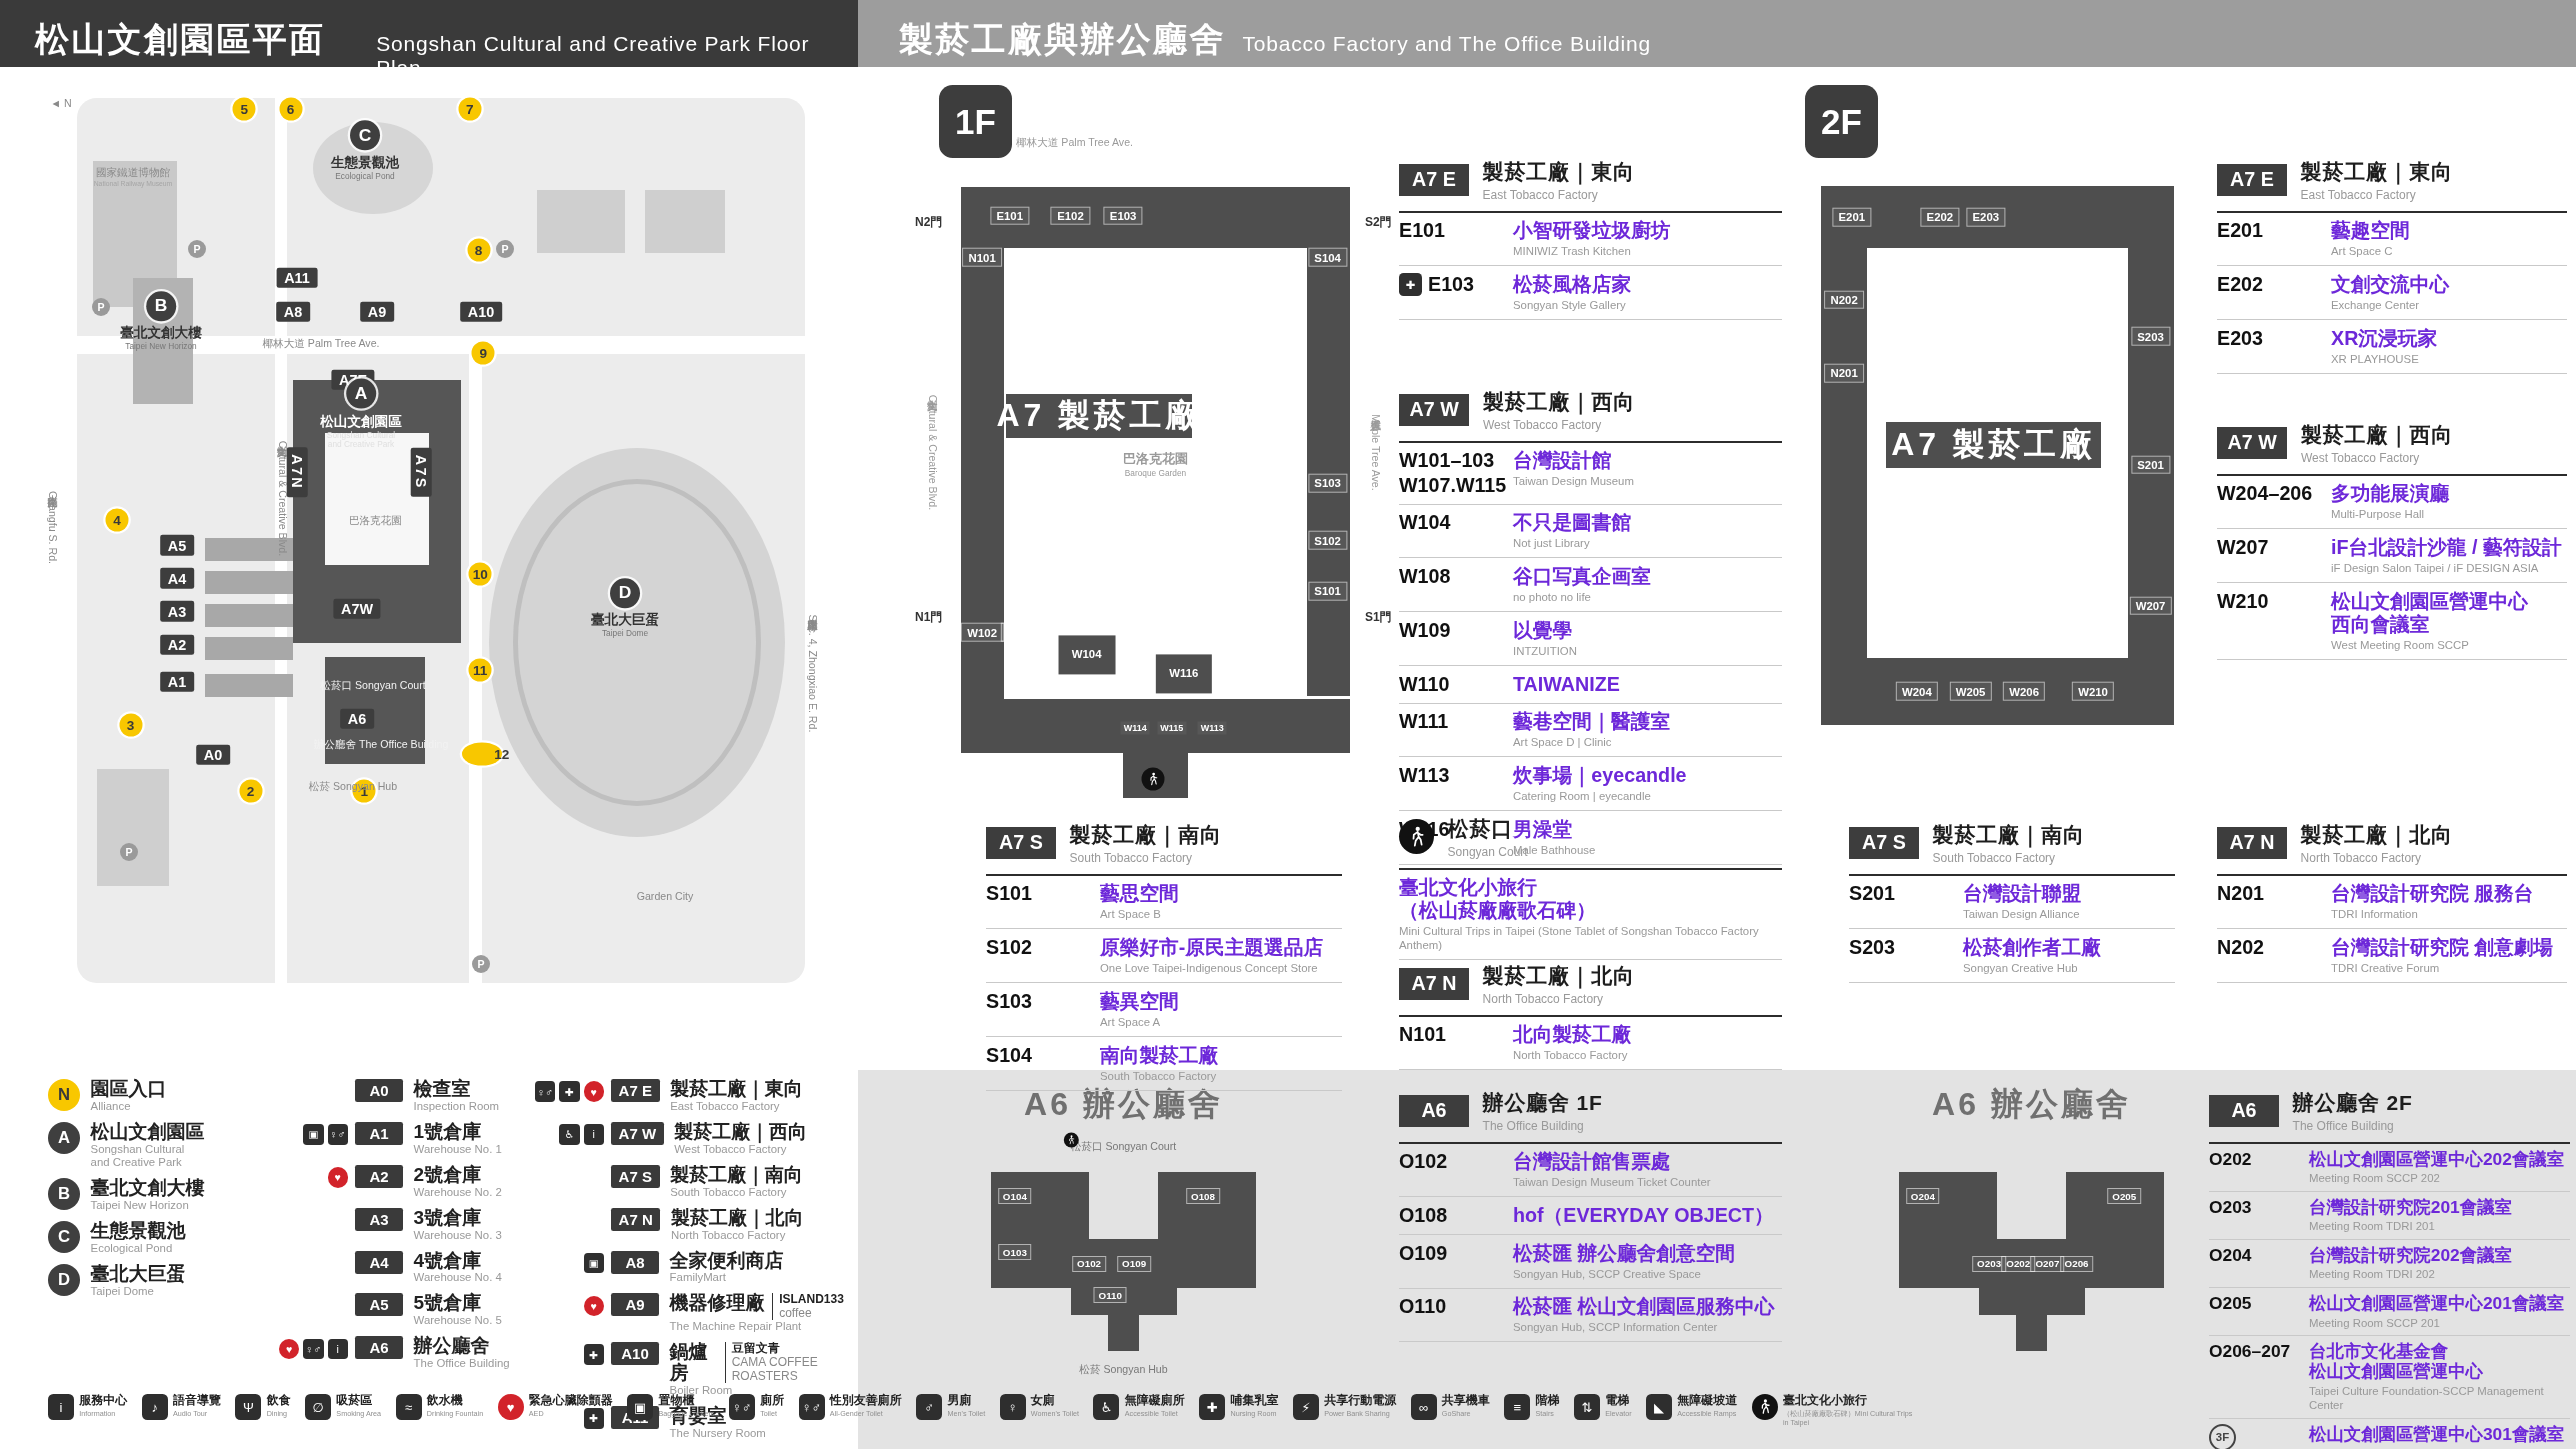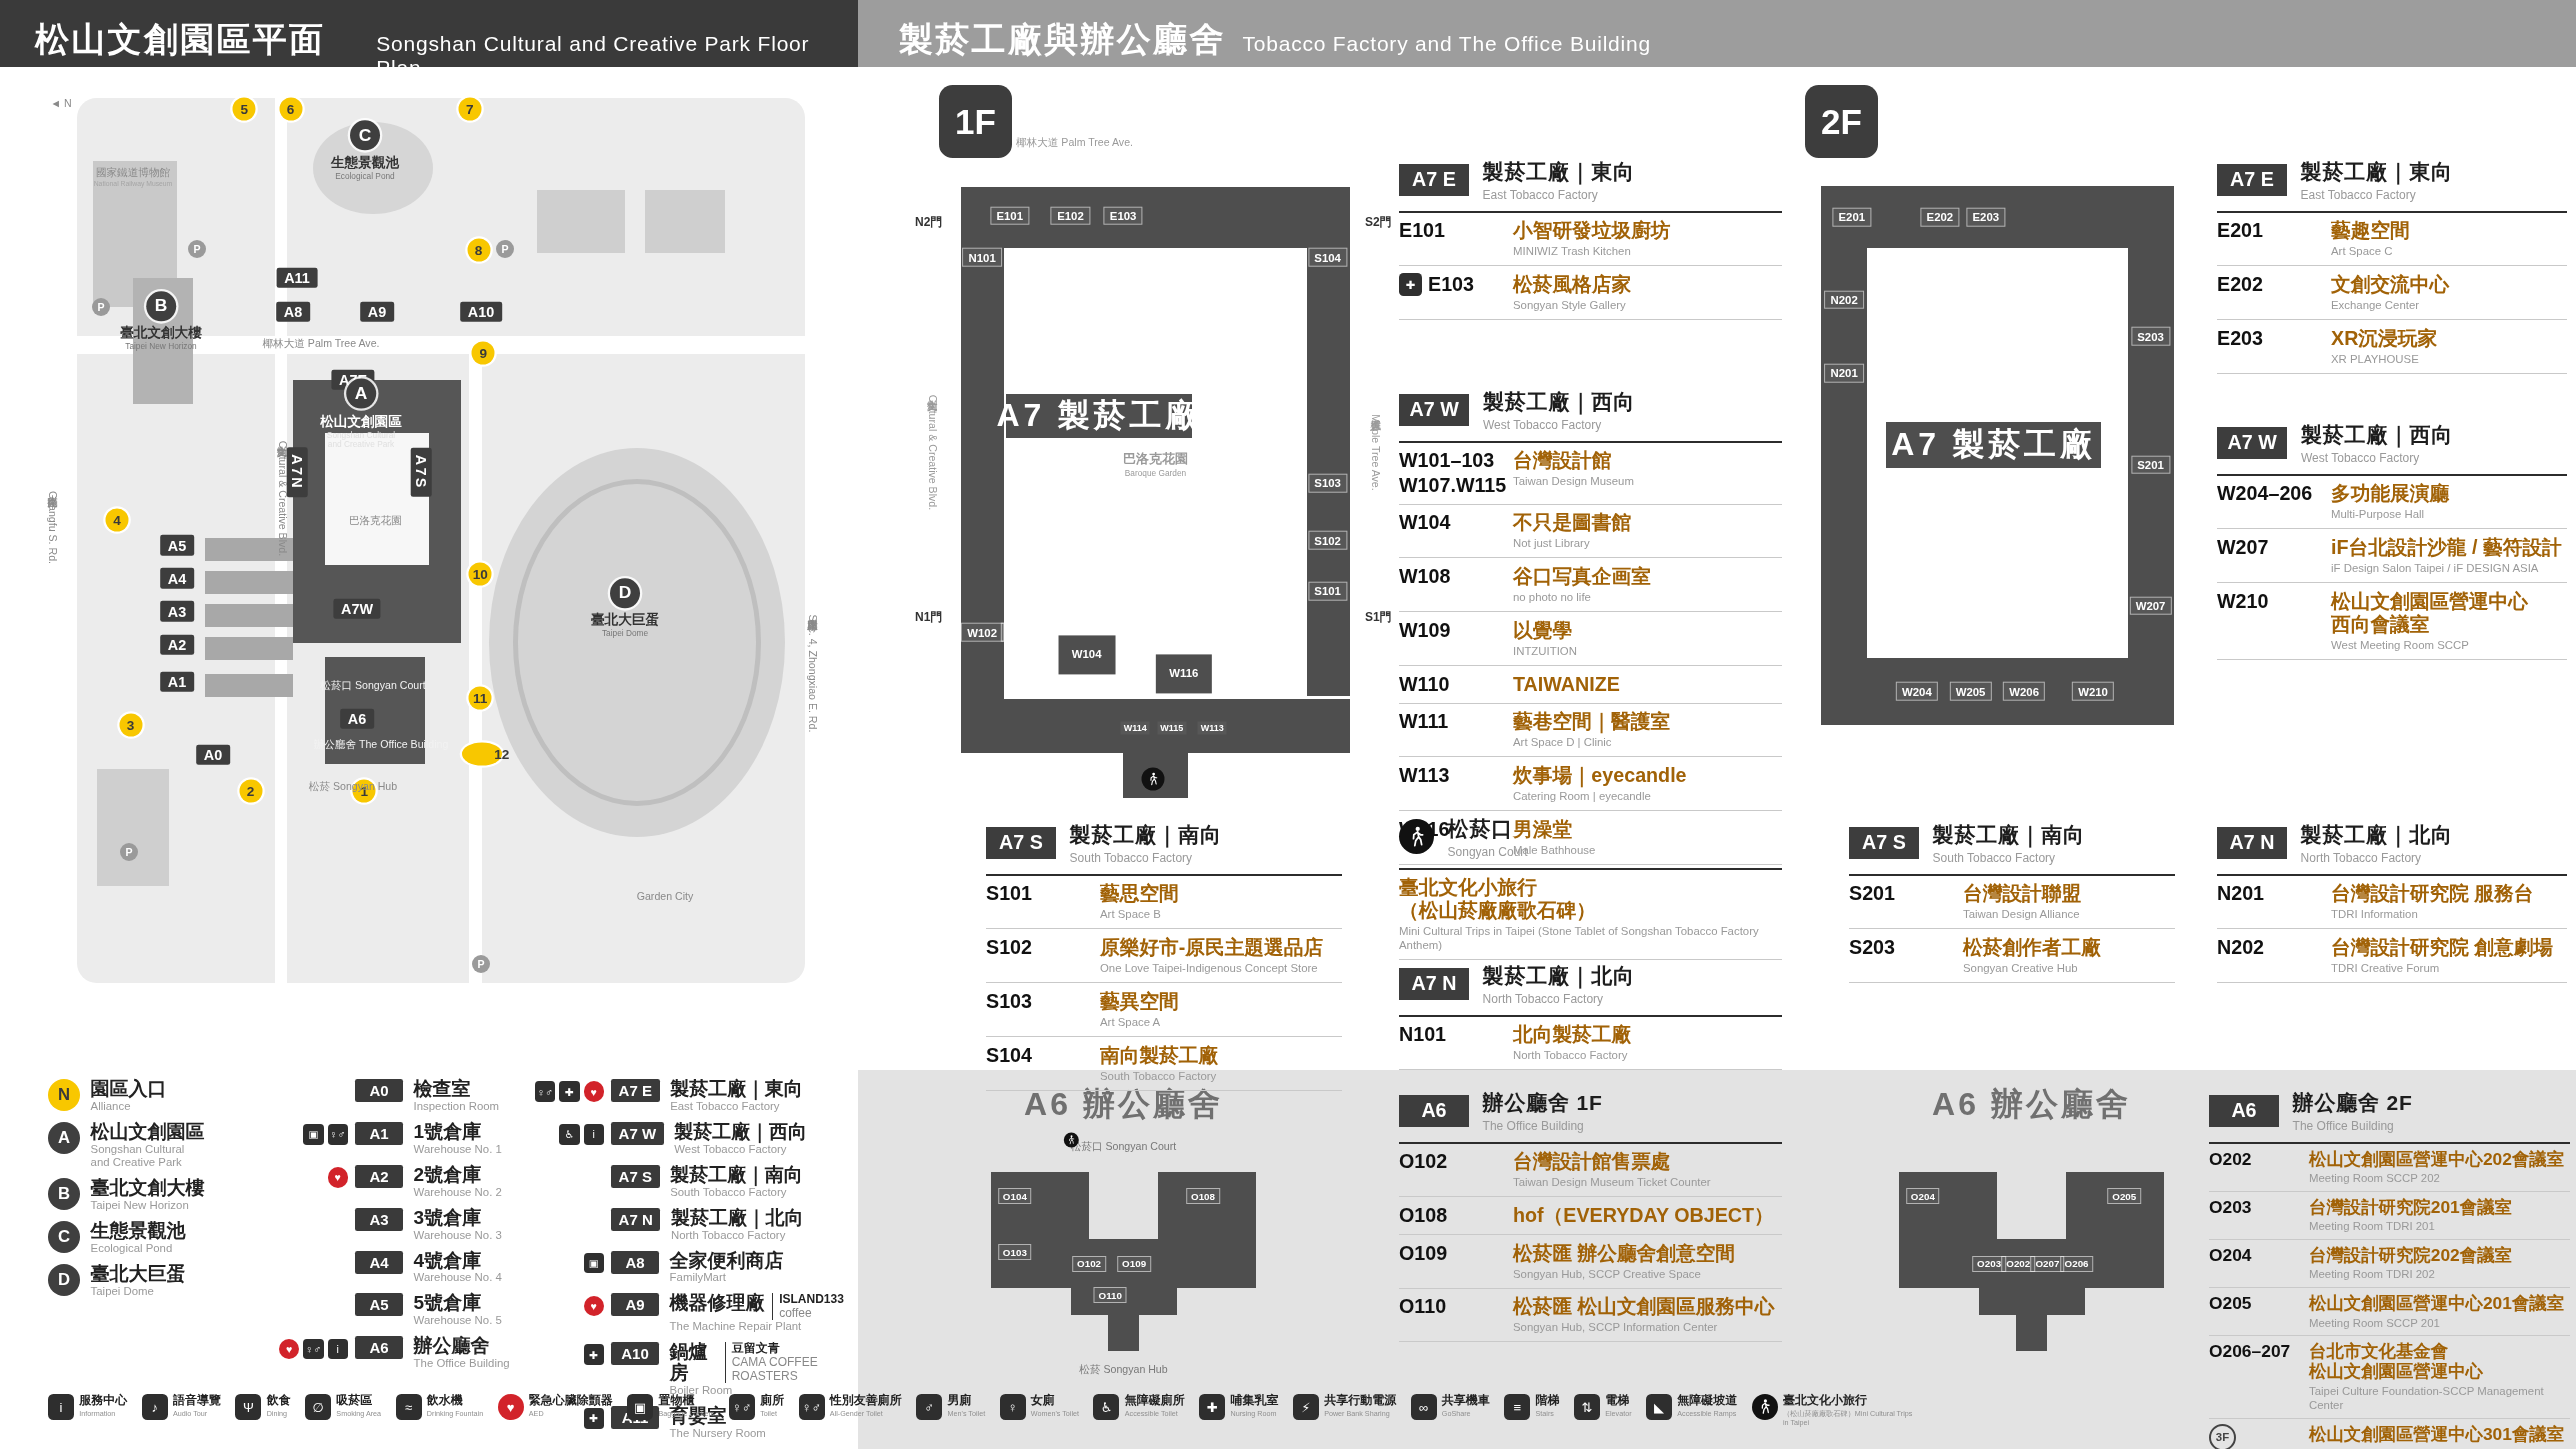--- a/index.html
+++ b/index.html
@@ -100,21 +100,21 @@
   .dir-chip{background:#3d3d3d;color:#fff;font-weight:bold;font-size:19.7px;padding:4.5px 10.6px;min-width:70px;text-align:center;white-space:nowrap}
   .dir-titles{display:flex;flex-direction:column}
   .dir-title-zh{font-size:21px;font-weight:bold;color:#1d1d1d;letter-spacing:0.8px}
   .dir-title-en{font-size:12px;color:#999;margin-top:1.5px}
   .dir-entry{display:flex;align-items:flex-start;padding:6.8px 0;border-bottom:0.8px solid #c9c9c9}
   .entry-code{width:114px;flex-shrink:0;font-weight:bold;font-size:19.7px;color:#111;display:flex;flex-direction:column;gap:1.5px}
   .entry-code .cicon{display:flex;align-items:center;gap:6px}
   .entry-icon{width:23px;height:23px;border-radius:4.5px;background:#2f2f2f;color:#fff;font-size:11.4px;display:flex;align-items:center;justify-content:center;flex-shrink:0}
   .badge3f{width:27px;height:27px;border-radius:50%;border:2.3px solid #444;color:#444;font-size:11.4px;font-weight:bold;display:flex;align-items:center;justify-content:center;margin-bottom:3px}
   .entry-name{display:flex;flex-direction:column}
-  .entry-name .zh{font-size:19.7px;font-weight:bold;color:#a16207;line-height:1.15}
+  .entry-name .zh{font-size:19.7px;font-weight:bold;color:#6d28d9;line-height:1.15}
   .entry-name .en{font-size:11.4px;color:#999;margin-top:2.3px;line-height:1.25}
   .dir-section.compact .entry-code{width:100px;font-size:17.4px}
   .dir-section.compact .entry-name .zh{font-size:17.4px}
   .dir-section.compact .dir-entry{padding:5.3px 0}
 
   
   #facilities{position:absolute;left:48px;top:1394px;display:flex;gap:14.4px;align-items:flex-start}
   .fac{display:flex;gap:5.3px;align-items:flex-start}
   .fac-ic{width:26px;height:26px;border-radius:5.3px;background:#2e2e2e;color:#fff;font-size:13px;display:flex;align-items:center;justify-content:center;flex-shrink:0}
   .fac-ic.red{background:#d2232a;border-radius:50%}
@@ -168,21 +168,21 @@
       <div class="entrance" style="left: 41.4%; top: 72.3%;">1</div>
       <div class="entrance" style="left: 27.2%; top: 72.3%;">2</div>
       <div class="entrance" style="left: 12.2%; top: 65.5%;">3</div>
       <div class="entrance" style="left: 10.5%; top: 44.4%;">4</div>
       <div class="entrance" style="left: 26.4%; top: 2.2%;">5</div>
       <div class="entrance" style="left: 32.2%; top: 2.2%;">6</div>
       <div class="entrance" style="left: 54.6%; top: 2.2%;">7</div>
       <div class="entrance" style="left: 55.7%; top: 16.6%;">8</div>
       <div class="entrance" style="left: 56.3%; top: 27.2%;">9</div>
       <div class="entrance" style="left: 55.9%; top: 49.9%;">10</div>
-      <div class="entrance" style="left: 55.9%; top: 59.8%; margin-top: 28px;">11</div>
+      <div class="entrance" style="left: 55.9%; top: 59.8%;">11</div>
       <div class="entrance" style="left: 56.1%; top: 68.4%; padding-left: 40px;">12</div>
       <div class="mchip" style="left: 33%; top: 19.5%;">A11</div>
       <div class="mchip" style="left: 32.5%; top: 23%;">A8</div>
       <div class="mchip" style="left: 43%; top: 23%;">A9</div>
       <div class="mchip" style="left: 56%; top: 23%;">A10</div>
       <div class="mchip" style="left: 40%; top: 30%;">A7E</div>
       <div class="mchip vert" style="left: 33%; top: 39.5%;">A7N</div>
       <div class="mchip vert" style="left: 48.5%; top: 39.5%;">A7S</div>
       <div class="mchip" style="left: 40.5%; top: 53.5%;">A7W</div>
       <div class="mchip" style="left: 18%; top: 47%;">A5</div>

